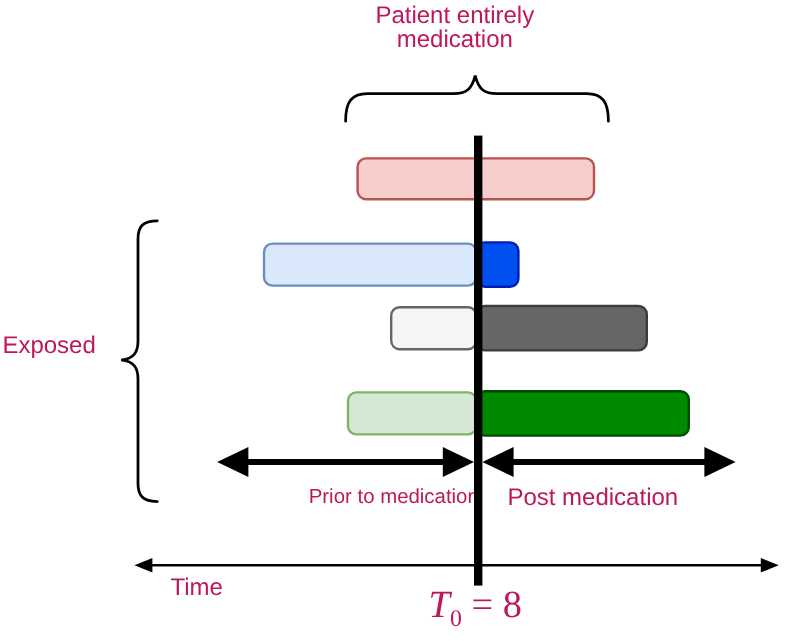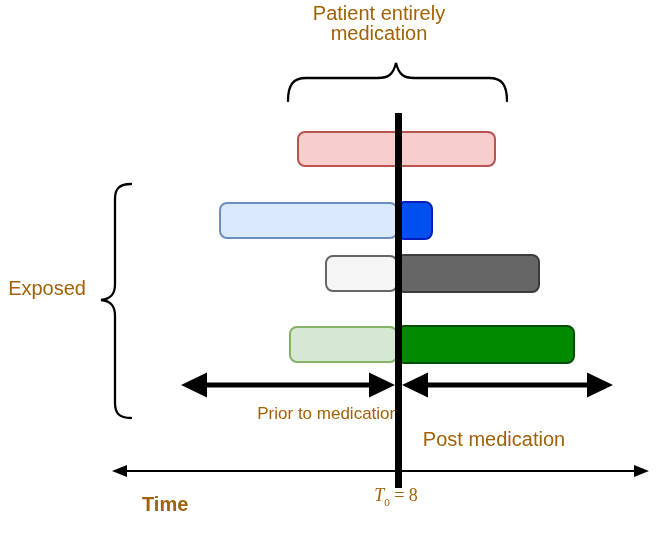--- a/index.html
+++ b/index.html
@@ -9,36 +9,36 @@
     font-family: "Liberation Sans", sans-serif;
     color: #000;
   }
   .canvas {
     position: relative;
     width: 665px;
     height: 534px;
     background: #ffffff;
     overflow: hidden;
   }
-  .lbl { position: absolute; color: #a16207; }
+  .lbl { position: absolute; color: #be185d; }
 
   .title {
     left: 269px; top: 3px; width: 220px;
     text-align: center; font-size: 20px; line-height: 20px;
   }
   .exposed {
     left: 2px; top: 277px; width: 84px;
-    text-align: right; font-size: 20px; line-height: 23px;
+    text-align: left; font-size: 20px; line-height: 23px;
   }
   .prior  { left: 199px; top: 404px; width: 200px; text-align: right; font-size: 17px; }
-  .post   { left: 394px; top: 428px; width: 200px; text-align: center; font-size: 20px; }
-  .time   { left: 142px; top: 493px; font-size: 20px; font-weight: bold; }
+  .post   { left: 394px; top: 404px; width: 200px; text-align: center; font-size: 20px; }
+  .time   { left: 142px; top: 479px; font-size: 20px; }
   .t0 {
     left: 330px; top: 485px; width: 132px; text-align: center;
-    font-size: 18px; font-family: "Liberation Serif", serif;
+    font-size: 32px; font-family: "Liberation Serif", serif;
   }
   .t0 .tvar { font-style: italic; }
   .t0 sub { font-size: 0.62em; line-height: 0; }
 
   .bar {
     position: absolute;
     box-sizing: border-box;
     border-radius: 8px;
     border: 2px solid transparent;
     z-index: 1;

